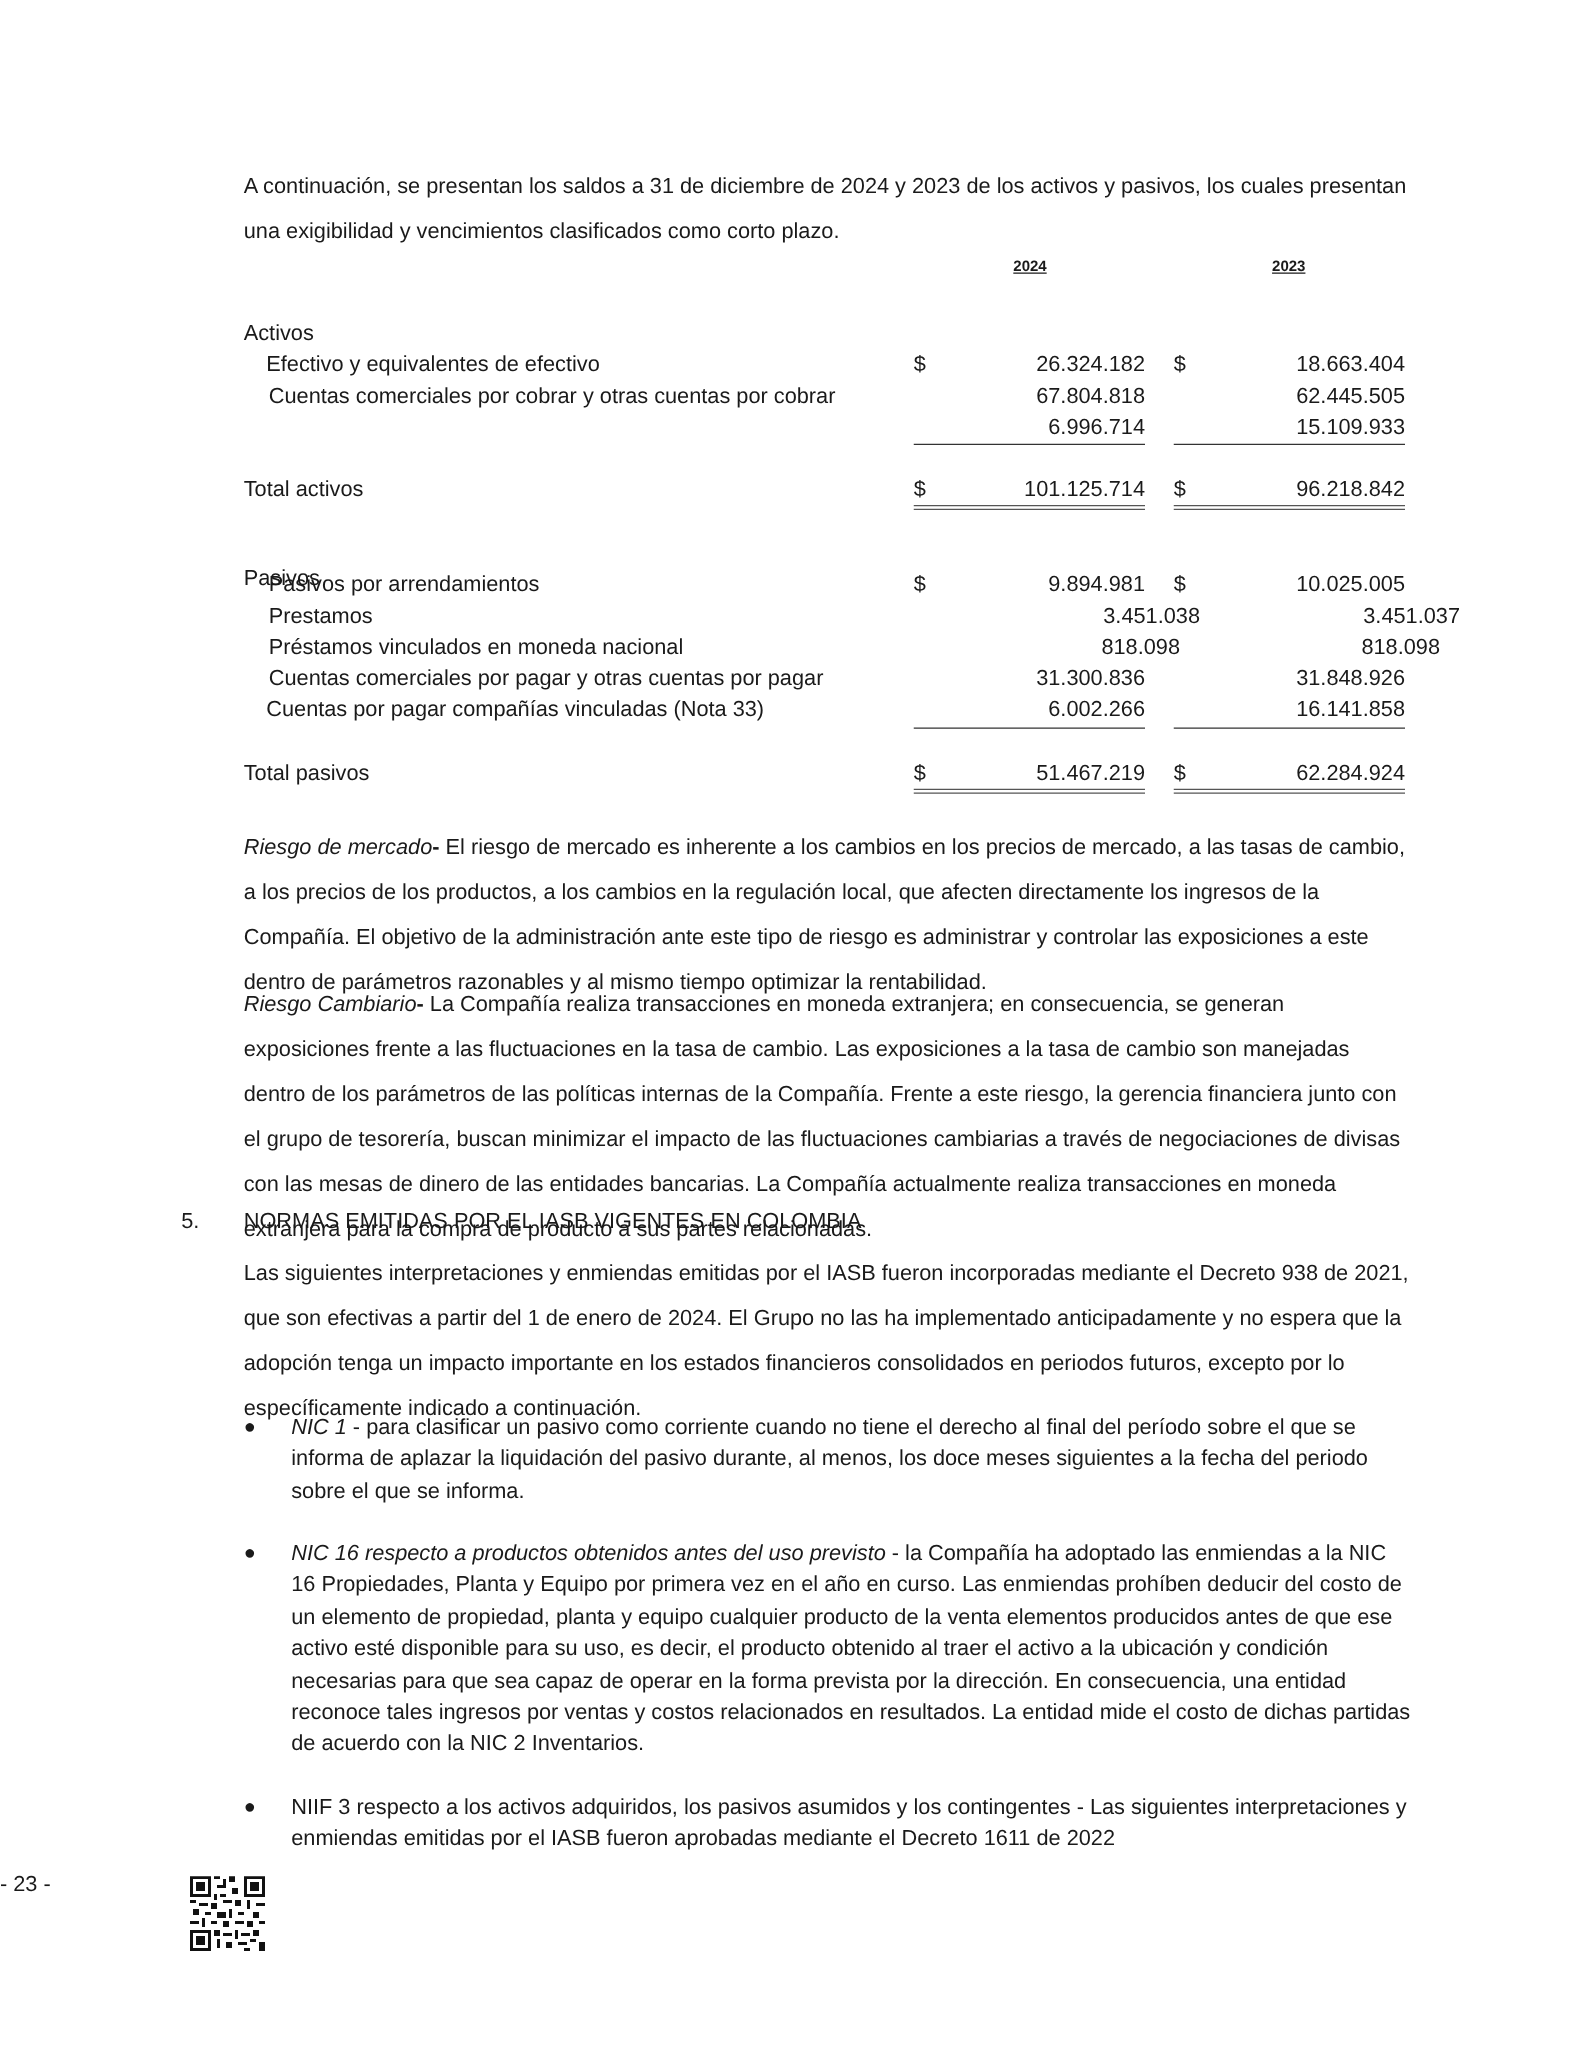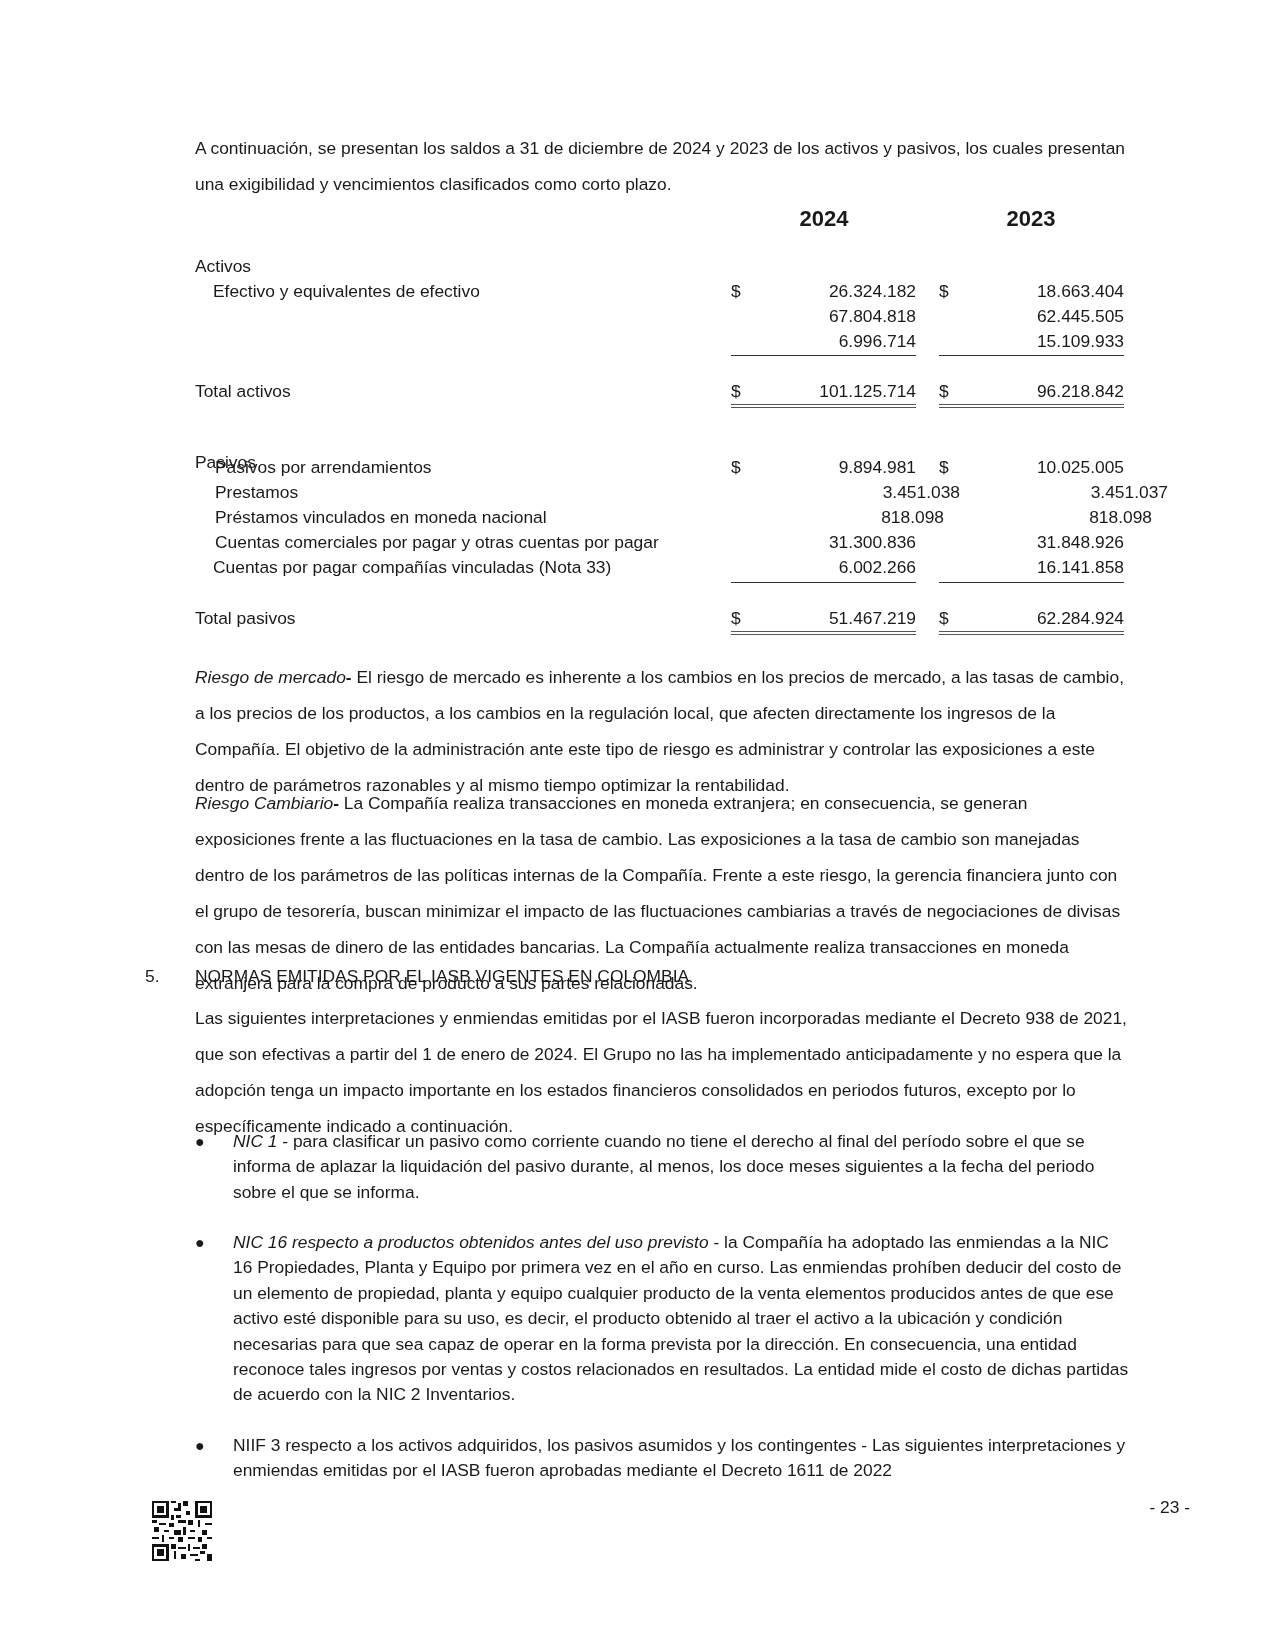--- a/index.html
+++ b/index.html
@@ -1,38 +1,38 @@
 <!DOCTYPE html>
 <html><head>
 <meta charset="utf-8">
 <style>
   html, body { margin: 0; padding: 0; background: #ffffff; }
   body { width: 1275px; height: 1650px; position: relative; overflow: hidden;
          font-family: "Liberation Sans", sans-serif; color: #1a1a1a; font-size: 18px; }
   .para { position: absolute; left: 195px; width: 935px; line-height: 36px; font-size: 17.4px; white-space: normal; }
   .para .it { font-style: italic; }
   .para .b { font-weight: bold; }
-  .year { position: absolute; top: 206px; font-weight: bold; font-size: 22px; width: 80px; text-align: center; }
+  .year { position: absolute; top: 206px; font-weight: bold; font-size: 12px; width: 80px; text-align: center; text-decoration: underline; }
   .row { position: absolute; left: 0; width: 1275px; height: 25px; font-size: 17.4px; }
   .row .lbl { position: absolute; left: 195px; white-space: nowrap; }
   .row .lbl.ind { left: 213px; }
   .row .lbl.ind2 { left: 215px; }
   .row .cur1 { position: absolute; left: 731px; }
   .row .v1 { position: absolute; right: calc(1275px - 916px); text-align: right; }
   .row .cur2 { position: absolute; left: 939px; }
   .row .v2 { position: absolute; right: calc(1275px - 1124px); text-align: right; }
   .uline { position: absolute; height: 0; border-top: 1px solid #333; }
   .dline { position: absolute; height: 2px; border-top: 1px solid #555; border-bottom: 1px solid #555; }
   .heading { position: absolute; top: 966px; font-size: 17.4px; }
   .heading .num { position: absolute; left: 145px; }
   .heading .txt { position: absolute; left: 195px; white-space: nowrap; }
   .bullet { position: absolute; left: 195px; font-size: 16px; }
   .btext { position: absolute; left: 233px; width: 900px; line-height: 25.4px; font-size: 17.4px; }
   .btext .it { font-style: italic; }
-  .pagenum { position: absolute; top: 1497px; left: 0; width: 1190px; text-align: right; font-size: 17.4px; }
+  .pagenum { position: absolute; top: 1497px; left: 0; width: 1190px; text-align: left; font-size: 17.4px; }
   .qr { position: absolute; left: 152px; top: 1501px; width: 60px; height: 60px; }
 </style>
 </head>
 <body>
 
 <div class="para" style="top:130px;">A continuación, se presentan los saldos a 31 de diciembre de 2024 y 2023 de los activos y pasivos, los cuales presentan una exigibilidad y vencimientos clasificados como corto plazo.</div>
 
 <div class="year" style="left:784px;">2024</div>
 <div class="year" style="left:991px;">2023</div>
 
@@ -41,20 +41,21 @@
     <span class="lbl">Activos</span>
   </div>
   <div class="row" style="top:281px;">
     <span class="lbl ind">Efectivo y equivalentes de efectivo</span>
     <span class="cur1">$</span>
     <span class="v1">26.324.182</span>
     <span class="cur2">$</span>
     <span class="v2">18.663.404</span>
   </div>
   <div class="row" style="top:306px;">
+    <span class="lbl ind2">Cuentas comerciales por cobrar y otras cuentas por cobrar</span>
     <span class="v1">67.804.818</span>
     <span class="v2">62.445.505</span>
   </div>
   <div class="row" style="top:331px;">
     <span class="v1">6.996.714</span>
     <span class="v2">15.109.933</span>
   </div>
   <div class="uline" style="left:731px; width:185px; top:355px;"></div>
   <div class="uline" style="left:939px; width:185px; top:355px;"></div>
 

